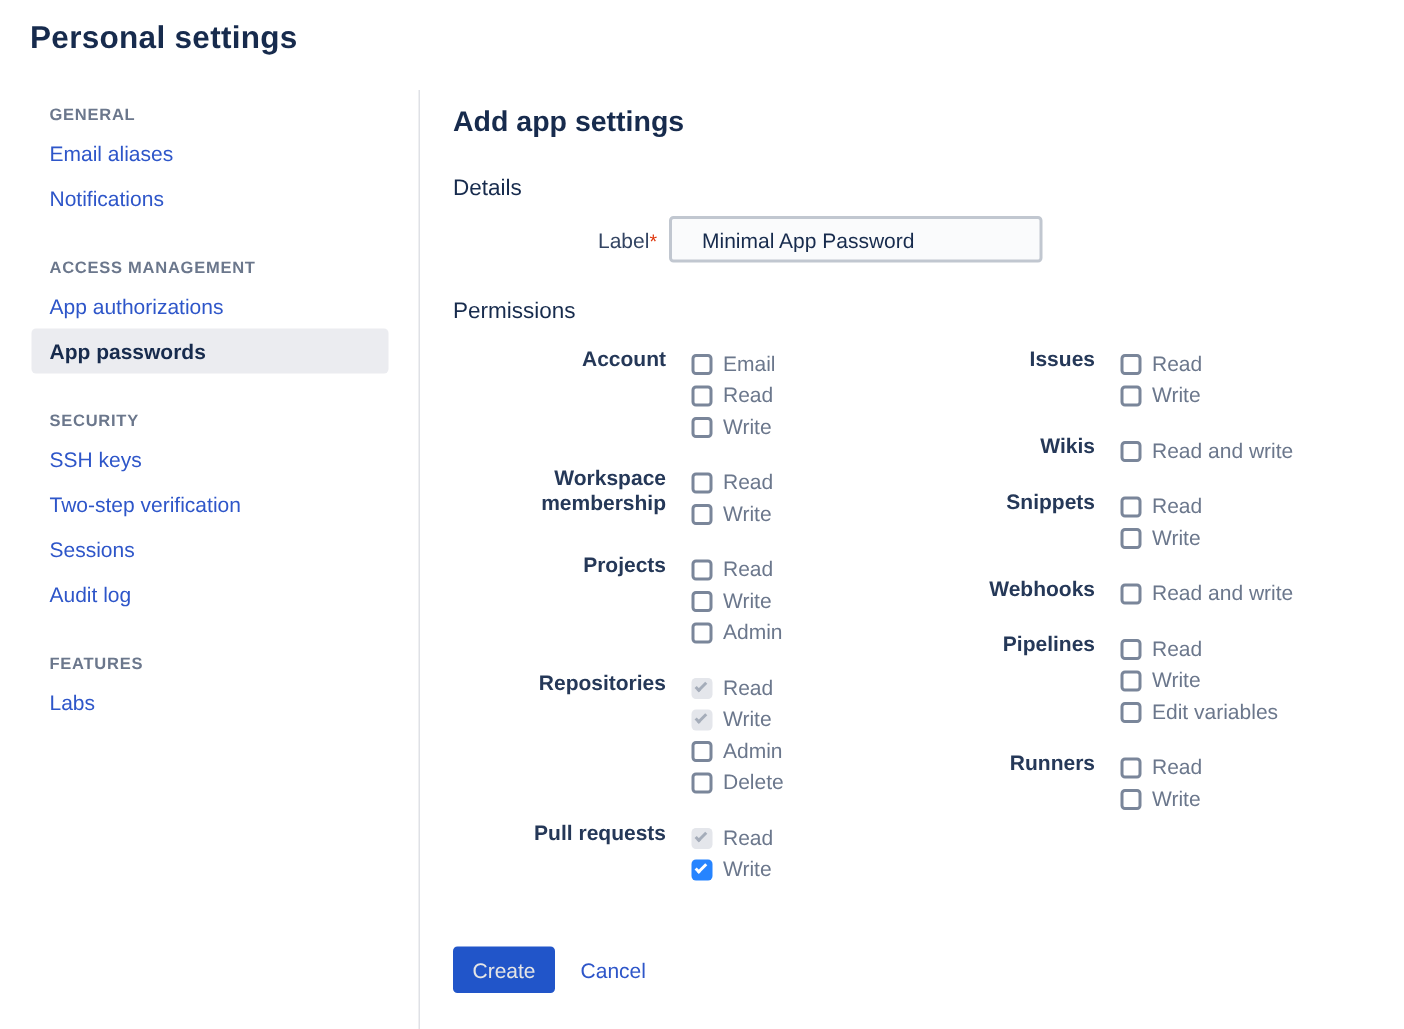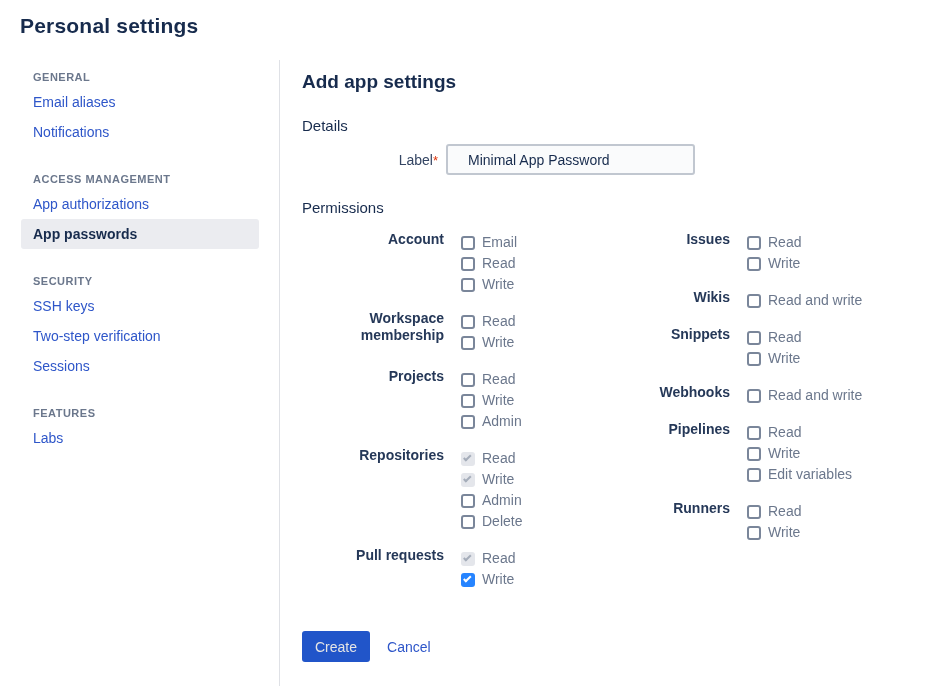--- a/index.html
+++ b/index.html
@@ -96,20 +96,21 @@
     <div class="nav-section">
       <div class="nav-section-header">ACCESS MANAGEMENT</div>
       <a class="nav-item">App authorizations</a>
       <a class="nav-item selected">App passwords</a>
     </div>
     <div class="nav-section">
       <div class="nav-section-header">SECURITY</div>
       <a class="nav-item">SSH keys</a>
       <a class="nav-item">Two-step verification</a>
       <a class="nav-item">Sessions</a>
+      <a class="nav-item">Audit log</a>
     </div>
     <div class="nav-section">
       <div class="nav-section-header">FEATURES</div>
       <a class="nav-item">Labs</a>
     </div>
   </nav>
 
   <main class="main">
     <h2 class="main-heading">Add app settings</h2>
 

